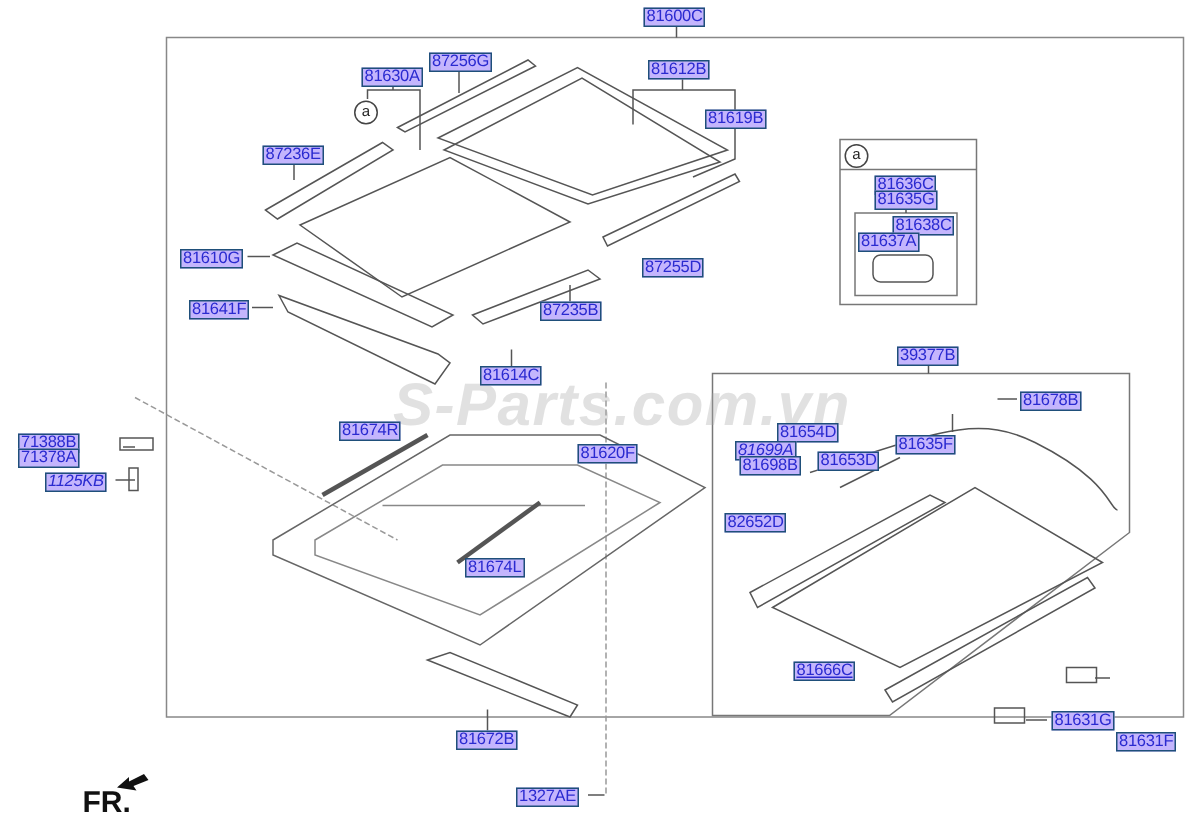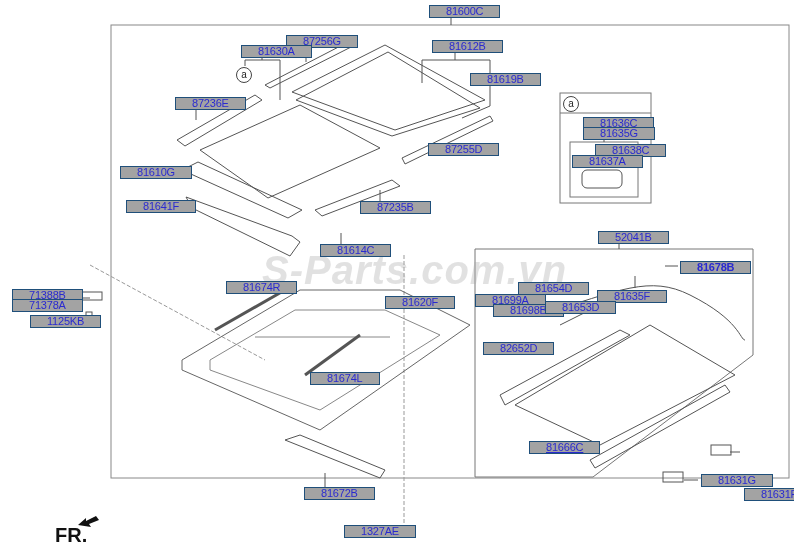--- a/index.html
+++ b/index.html
@@ -1,18 +1,18 @@
 <!DOCTYPE html>
 <html><head>
 <meta charset="utf-8">
 <style>
   html,body{margin:0;padding:0;background:#fff;}
   #canvas{position:relative;width:794px;height:543px;background:#fff;overflow:hidden;font-family:"Liberation Sans",sans-serif;}
   svg.art{position:absolute;left:0;top:0;}
-  .lbl{position:absolute;font-size:11px;line-height:11px;color:#2a2ad0;background:#a3a3a3;border:1px solid #1f4f7a;padding:0 16px;white-space:nowrap;letter-spacing:-0.2px;}
+  .lbl{position:absolute;font-size:11px;line-height:11px;color:#2a2ad0;background:#c4b5fd;border:1px solid #1f4f7a;padding:0 1px;white-space:nowrap;letter-spacing:-0.2px;}
   .fr{position:absolute;left:55px;top:524px;font-size:20px;color:#111;font-weight:bold;}
   .wm{position:absolute;left:262px;top:248px;font-size:40px;font-style:italic;font-weight:bold;color:rgba(170,170,170,0.35);letter-spacing:1px;}
   .circ{position:absolute;width:14px;height:14px;border:1px solid #444;border-radius:50%;font-size:10px;line-height:14px;text-align:center;color:#222;background:#fff;}
 </style>
 </head>
 <body>
 
 <div id="canvas">
   <svg class="art" width="794" height="543" fill="none" stroke="#555" stroke-width="1">
 
@@ -88,36 +88,36 @@
   <div class="lbl" style="left:286px;top:35px;">87256G</div>
   <div class="lbl" style="left:241px;top:45px;">81630A</div>
   <div class="lbl" style="left:432px;top:40px;">81612B</div>
   <div class="lbl" style="left:470px;top:73px;">81619B</div>
   <div class="lbl" style="left:175px;top:97px;">87236E</div>
   <div class="lbl" style="left:583px;top:117px;">81636C</div>
   <div class="lbl" style="left:583px;top:127px;">81635G</div>
   <div class="lbl" style="left:595px;top:144px;">81638C</div>
   <div class="lbl" style="left:572px;top:155px;">81637A</div>
   <div class="lbl" style="left:120px;top:166px;">81610G</div>
-  <div class="lbl" style="left:428px;top:143px;">87255D</div>
+  <div class="lbl" style="left:428px;top:172px;">87255D</div>
   <div class="lbl" style="left:126px;top:200px;">81641F</div>
   <div class="lbl" style="left:360px;top:201px;">87235B</div>
   <div class="lbl" style="left:320px;top:244px;">81614C</div>
   <div class="lbl" style="left:385px;top:248px;margin-top:48px;">81620F</div>
-  <div class="lbl" style="left:598px;top:231px;">52041B</div>
+  <div class="lbl" style="left:598px;top:231px;">39377B</div>
   <div class="lbl" style="left:597px;top:266px;margin-top:24px;">81635F</div>
-  <div class="lbl" style="left:680px;top:261px;font-weight:bold;">81678B</div>
+  <div class="lbl" style="left:680px;top:261px;">81678B</div>
   <div class="lbl" style="left:12px;top:289px;">71388B</div>
   <div class="lbl" style="left:12px;top:299px;">71378A</div>
   <div class="lbl" style="left:226px;top:281px;">81674R</div>
   <div class="lbl" style="left:518px;top:282px;">81654D</div>
-  <div class="lbl" style="left:475px;top:294px;">81699A</div>
+  <div class="lbl" style="left:490px;top:294px;font-style:italic;">81699A</div>
   <div class="lbl" style="left:493px;top:304px;">81698B</div>
   <div class="lbl" style="left:545px;top:301px;">81653D</div>
-  <div class="lbl" style="left:30px;top:315px;">1125KB</div>
+  <div class="lbl" style="left:30px;top:315px;font-style:italic;">1125KB</div>
   <div class="lbl" style="left:483px;top:342px;">82652D</div>
   <div class="lbl" style="left:310px;top:372px;">81674L</div>
   <div class="lbl" style="left:529px;top:441px;text-decoration:underline;">81666C</div>
   <div class="lbl" style="left:744px;top:447px;margin-top:41px;">81631F</div>
   <div class="lbl" style="left:701px;top:474px;">81631G</div>
   <div class="lbl" style="left:304px;top:487px;">81672B</div>
   <div class="lbl" style="left:344px;top:525px;">1327AE</div>
 
   <div class="fr">
     <span>FR.</span>

